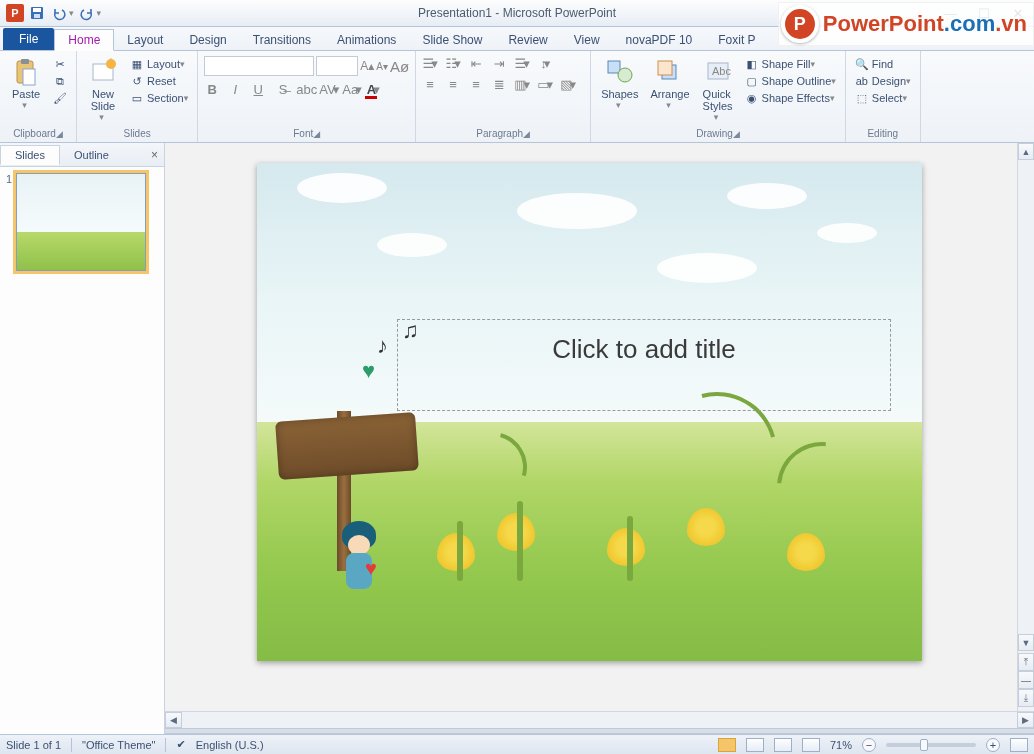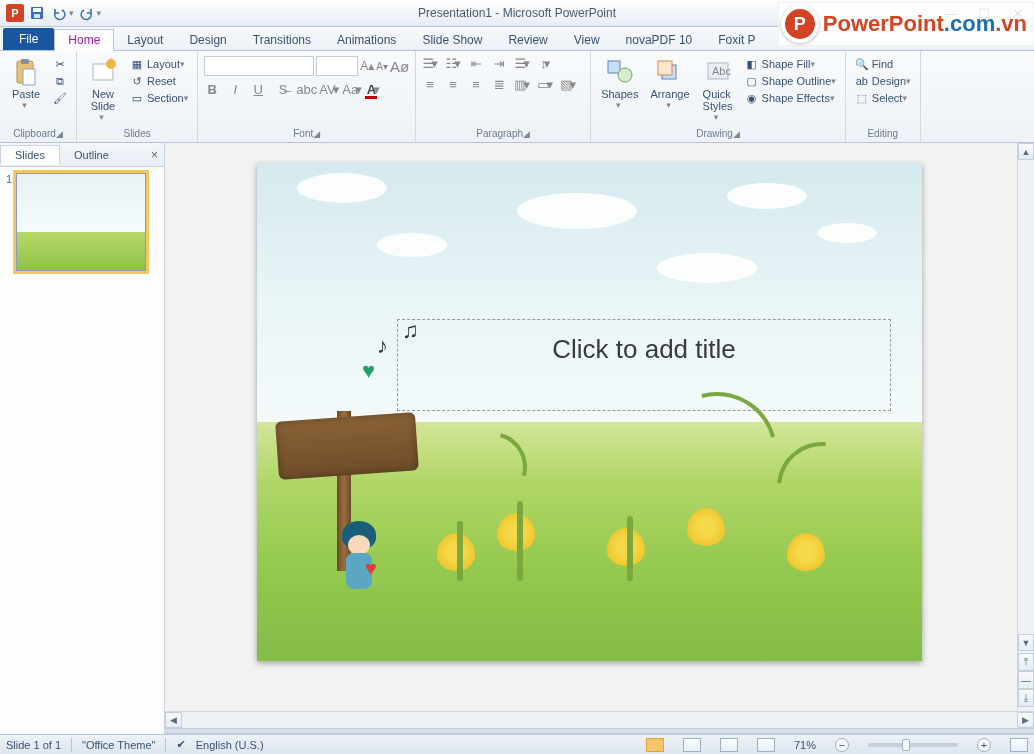--- a/index.html
+++ b/index.html
@@ -91,21 +91,21 @@
 .hscroll .arrow{width:17px;background:linear-gradient(#f7f9fc,#e7ecf3);border:1px solid #c5cedb;display:flex;align-items:center;justify-content:center;font-size:9px;color:#5a6b82;}
 .hscroll .track{flex:1;}
 .splitter{height:6px;background:#d8dee8;border-top:1px solid #bfc9d7;border-bottom:1px solid #bfc9d7;}
 
 
 .notes { height:48px; background:#fff; padding:6px 10px; font-size:14px; color:#888; border-top:1px solid #c9d2df;}
 
 
 .statusbar { position:absolute; bottom:0; left:0; right:0; height:20px; background:linear-gradient(#eef2f8,#dde5ef); border-top:1px solid #b5c4d8; display:flex; align-items:center; font-size:11px; color:#3b5173; padding:0 6px; gap:10px;}
 .statusbar .sep{width:1px;height:14px;background:#b5c4d8;}
-.statusbar .right{margin-left:auto;display:flex;align-items:center;gap:19px;}
+.statusbar .right{margin-left:auto;display:flex;align-items:center;gap:10px;}
 .viewbtn{width:18px;height:14px;border:1px solid #9fb0c6;background:linear-gradient(#fdfeff,#e6edf6);}
 .viewbtn.active{background:#f4c569;border-color:#d9a43a;}
 .zoom-slider{width:90px;height:4px;background:#c5cedb;position:relative;border-radius:2px;}
 .zoom-slider .knob{position:absolute;left:38%;top:-4px;width:8px;height:12px;background:#f7f9fc;border:1px solid #9fb0c6;border-radius:2px;}
 .zoombtn{width:14px;height:14px;border:1px solid #9fb0c6;border-radius:50%;display:flex;align-items:center;justify-content:center;font-size:11px;background:#f7f9fc;}
 
 svg { display:block; }
 </style>
 </head>
 <body>

